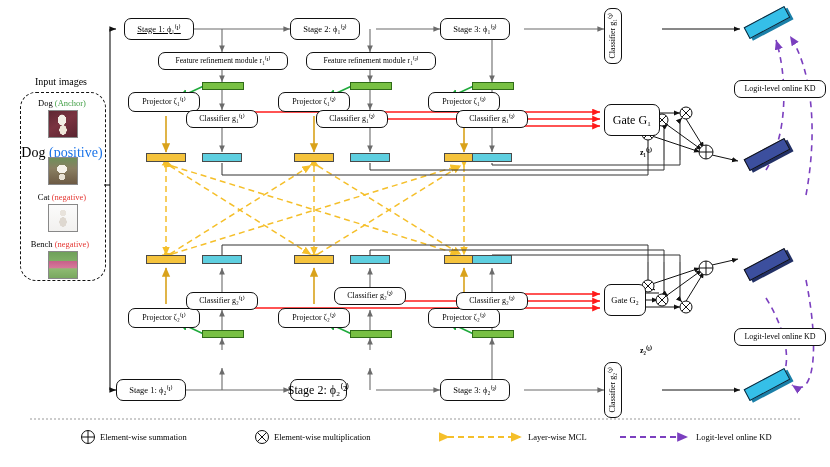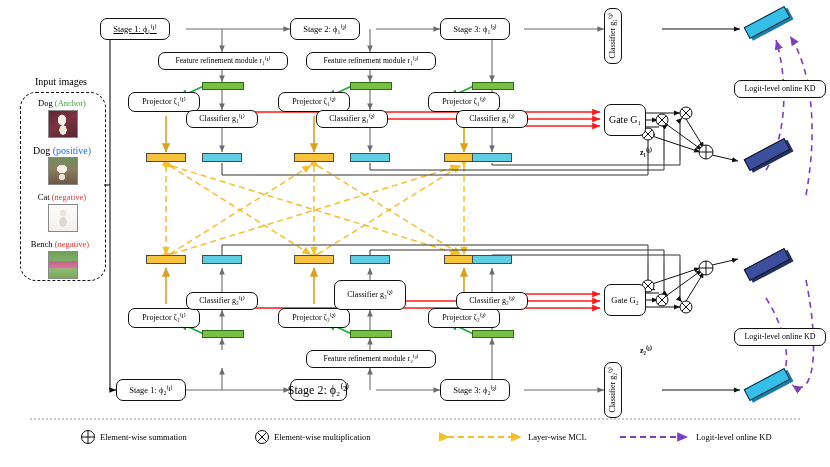--- a/index.html
+++ b/index.html
@@ -29,21 +29,21 @@
   <div class="lbl" style="left:20px;top:98px;width:84px;text-align:center;font-size:8.5px;">
     <span>Dog</span>
     <span style="color:#43a047">(Anchor)</span>
   </div>
   <div class="thumb" style="left:48px;top:110px;width:28px;height:26px;
        background:
          radial-gradient(ellipse 7px 9px at 13px 9px,#f4efe6 60%,transparent 62%),
          radial-gradient(ellipse 6px 8px at 14px 19px,#efe6d8 60%,transparent 62%),
          linear-gradient(150deg,#5e2732 0%,#7a3340 45%,#5a2430 100%);"></div>
 
-  <div class="lbl" style="left:20px;top:145px;width:84px;text-align:center;font-size:10px;">
+  <div class="lbl" style="left:20px;top:145px;width:84px;text-align:center;font-size:14px;">
     <span>Dog</span>
     <span style="color:#1a73e8">(positive)</span>
   </div>
   <div class="thumb" style="left:48px;top:157px;width:28px;height:26px;
        background:
          radial-gradient(ellipse 8px 7px at 13px 11px,#f6f2ea 62%,transparent 64%),
          radial-gradient(ellipse 5px 5px at 13px 19px,#e9e2d4 60%,transparent 62%),
          linear-gradient(180deg,#6f8f5a 0%,#8a7f62 40%,#6d5a44 100%);"></div>
 
   <div class="lbl" style="left:20px;top:192px;width:84px;text-align:center;font-size:8.5px;">
@@ -248,21 +248,21 @@
       <path d="M806,195 C818,130 812,70 790,36" marker-end="url(#ahP)"></path>
       <path d="M790,163 C812,110 810,50 800,30" opacity="0"></path>
       <path d="M766,170 C790,130 786,72 776,40" marker-end="url(#ahP)"></path>
       <path d="M806,280 C820,350 814,400 792,385" marker-end="url(#ahP)"></path>
       <path d="M766,298 C792,340 790,372 778,382" marker-end="url(#ahP)"></path>
     </g>
 
     <path d="M30,419 L800,419" stroke="#999" stroke-width="1" stroke-dasharray="2,2" fill="none"></path>
   </svg>
 
-  <div class="node rnd" style="left:100px;top:18px;width:70px;height:22px;font-size:8.5px;text-decoration:underline;">Stage 1: ϕ₁⁽¹⁾</div>
+  <div class="node rnd" style="left:124px;top:18px;width:70px;height:22px;font-size:8.5px;text-decoration:underline;">Stage 1: ϕ₁⁽¹⁾</div>
   <div class="node rnd" style="left:290px;top:18px;width:70px;height:22px;font-size:8.5px;">Stage 2: ϕ₁⁽²⁾</div>
   <div class="node rnd" style="left:440px;top:18px;width:70px;height:22px;font-size:8.5px;">Stage 3: ϕ₁⁽³⁾</div>
 
   <div class="node rnd" style="left:158px;top:52px;width:130px;height:18px;font-size:7.6px;">Feature refinement module r₁⁽¹⁾</div>
   <div class="node rnd" style="left:306px;top:52px;width:130px;height:18px;font-size:7.6px;">Feature refinement module r₁⁽²⁾</div>
 
   <div class="node" style="left:202px;top:82px;width:42px;height:8px;background:#78c043;border-color:#2f6b17;"></div>
   <div class="node" style="left:350px;top:82px;width:42px;height:8px;background:#78c043;border-color:#2f6b17;"></div>
   <div class="node" style="left:472px;top:82px;width:42px;height:8px;background:#78c043;border-color:#2f6b17;"></div>
 
@@ -278,49 +278,48 @@
   <div class="node" style="left:294px;top:153px;width:40px;height:9px;background:#f5c33c;border-color:#4a4a4a;"></div>
   <div class="node" style="left:444px;top:153px;width:40px;height:9px;background:#f5c33c;border-color:#4a4a4a;"></div>
   <div class="node" style="left:202px;top:153px;width:40px;height:9px;background:#5ecfe0;border-color:#4a4a4a;"></div>
   <div class="node" style="left:350px;top:153px;width:40px;height:9px;background:#5ecfe0;border-color:#4a4a4a;"></div>
   <div class="node" style="left:472px;top:153px;width:40px;height:9px;background:#5ecfe0;border-color:#4a4a4a;"></div>
 
   <div class="node rnd" style="left:604px;top:8px;width:18px;height:56px;font-size:8px;">
     <span class="vert">Classifier g₁⁽³⁾</span>
   </div>
 
-  <div class="node rnd" style="left:604px;top:104px;width:42px;height:32px;font-size:10px;">Gate G₁</div>
+  <div class="node rnd" style="left:604px;top:104px;width:56px;height:32px;font-size:12px;">Gate G₁</div>
 
   <div class="lbl" style="left:640px;top:146px;font-size:8px;font-weight:bold;">z₁⁽¹⁾</div>
 
   <div style="position:absolute;left:744px;top:16px;width:44px;height:11px;
        background:#35bfe8;border:1px solid #123;transform:rotate(-28deg);
        box-shadow:2px 3px 0 #1a7fa8;"></div>
   <div style="position:absolute;left:744px;top:148px;width:44px;height:11px;
        background:#3c4f9e;border:1px solid #111;transform:rotate(-28deg);
        box-shadow:2px 3px 0 #223066;"></div>
 
   <div class="node rnd" style="left:734px;top:80px;width:92px;height:18px;font-size:8px;">Logit-level online KD</div>
 
   <div class="node rnd" style="left:116px;top:379px;width:70px;height:22px;font-size:8.5px;">Stage 1: ϕ₂⁽¹⁾</div>
   <div class="node rnd" style="left:290px;top:379px;width:57px;height:22px;font-size:12px;">Stage 2: ϕ₂⁽²⁾</div>
   <div class="node rnd" style="left:440px;top:379px;width:70px;height:22px;font-size:8.5px;">Stage 3: ϕ₂⁽³⁾</div>
 
-  <div class="node rnd" style="left:306px;top:350px;width:130px;height:18px;font-size:7.6px;">Feature refinement module r₂⁽²⁾</div>
 
   <div class="node" style="left:202px;top:330px;width:42px;height:8px;background:#78c043;border-color:#2f6b17;"></div>
   <div class="node" style="left:350px;top:330px;width:42px;height:8px;background:#78c043;border-color:#2f6b17;"></div>
   <div class="node" style="left:472px;top:330px;width:42px;height:8px;background:#78c043;border-color:#2f6b17;"></div>
 
   <div class="node rnd" style="left:128px;top:308px;width:72px;height:20px;font-size:8px;">Projector ζ₂⁽¹⁾</div>
   <div class="node rnd" style="left:278px;top:308px;width:72px;height:20px;font-size:8px;text-align:center;">Projector ζ₂⁽²⁾</div>
   <div class="node rnd" style="left:428px;top:308px;width:72px;height:20px;font-size:8px;">Projector ζ₂⁽³⁾</div>
 
   <div class="node rnd" style="left:186px;top:292px;width:72px;height:18px;font-size:8px;">Classifier g₂⁽¹⁾</div>
-  <div class="node rnd" style="left:334px;top:280px;width:72px;height:30px;font-size:8px;">Classifier g₂⁽²⁾</div>
+  <div class="node rnd" style="left:334px;top:287px;width:72px;height:18px;font-size:8px;">Classifier g₂⁽²⁾</div>
   <div class="node rnd" style="left:456px;top:292px;width:72px;height:18px;font-size:8px;">Classifier g₂⁽³⁾</div>
 
   <div class="node" style="left:146px;top:255px;width:40px;height:9px;background:#f5c33c;border-color:#4a4a4a;"></div>
   <div class="node" style="left:294px;top:255px;width:40px;height:9px;background:#f5c33c;border-color:#4a4a4a;"></div>
   <div class="node" style="left:444px;top:255px;width:40px;height:9px;background:#f5c33c;border-color:#4a4a4a;"></div>
   <div class="node" style="left:202px;top:255px;width:40px;height:9px;background:#5ecfe0;border-color:#4a4a4a;"></div>
   <div class="node" style="left:350px;top:255px;width:40px;height:9px;background:#5ecfe0;border-color:#4a4a4a;"></div>
   <div class="node" style="left:472px;top:255px;width:40px;height:9px;background:#5ecfe0;border-color:#4a4a4a;"></div>
 
   <div class="node rnd" style="left:604px;top:362px;width:18px;height:56px;font-size:8px;">

